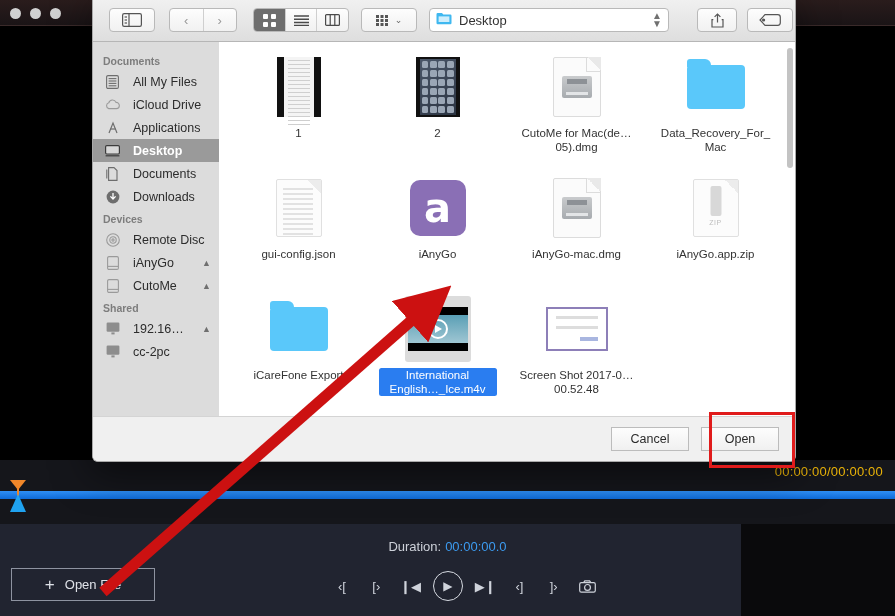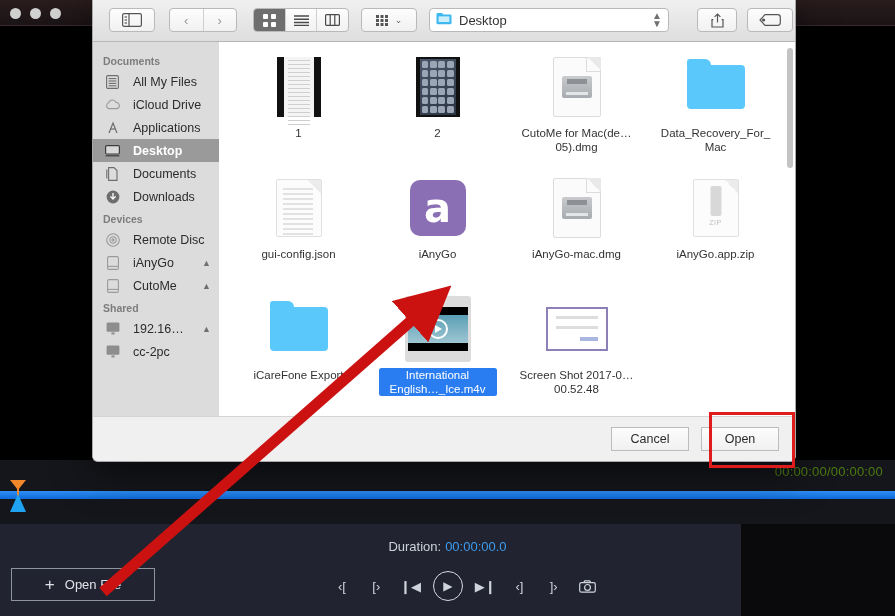--- a/index.html
+++ b/index.html
@@ -29,21 +29,21 @@
     background: #000;
   }
 
   
   #timeline-area {
     position: absolute; left: 0; top: 460px; width: 895px; height: 64px;
     background: #15161b;
   }
   #time-readout {
     position: absolute; right: 12px; top: 4px;
-    color: #4d7c0f; font-size: 13px; letter-spacing: .2px;
+    color: #eab308; font-size: 13px; letter-spacing: .2px;
   }
   #track {
     position: absolute; left: 0; top: 31px; width: 895px; height: 8px;
     background: #0d6efd;
     background: linear-gradient(#2f8ff5, #0e6ad8);
   }
   #playhead {
     position: absolute; left: 10px; top: 20px; width: 16px; height: 34px;
   }
   #playhead .top-tri {

